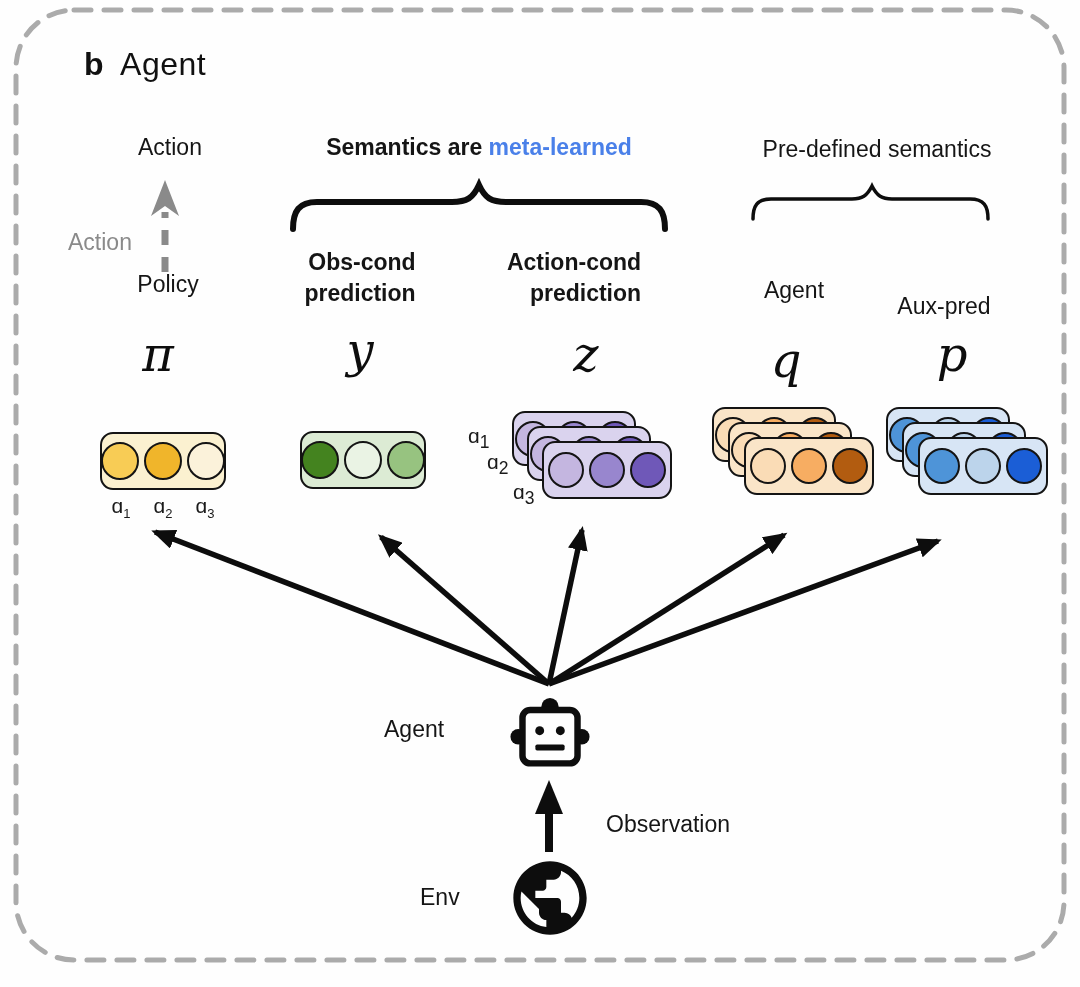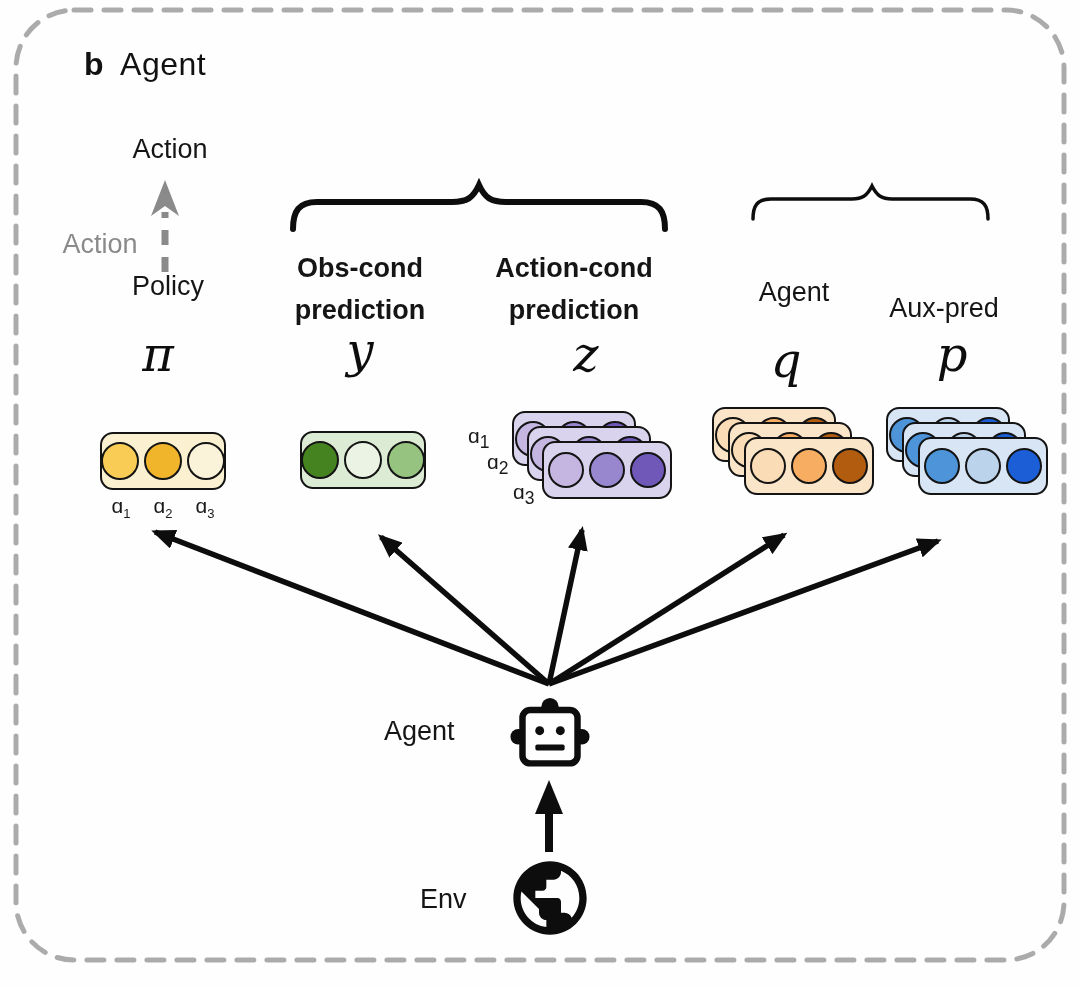--- a/index.html
+++ b/index.html
@@ -3,24 +3,24 @@
 <meta charset="utf-8">
 <style>
   html,body{margin:0;padding:0;background:#ffffff;}
   #canvas{
     position:relative;width:1080px;height:987px;background:#fefefe;
     font-family:"Liberation Sans",sans-serif;color:#111;overflow:hidden;
   }
   svg.overlay{position:absolute;left:0;top:0;pointer-events:none;}
   .txt{position:absolute;white-space:nowrap;}
   .ctr{transform:translateX(-50%);text-align:center;}
-  .lbl{font-size:27px;color:#151515;}
+  .lbl{font-size:23px;color:#151515;}
   .bold{font-weight:bold;}
   .gray{color:#8a8a8a;}
-  .heading2{line-height:42px;white-space:pre-line;}
+  .heading2{line-height:31px;white-space:pre-line;text-align:right;}
   .math{font-family:"DejaVu Serif",serif;font-style:italic;font-size:48px;color:#0d0d0d;}
   .capsule{
     position:absolute;border:2.5px solid #141414;border-radius:13px;
     display:flex;align-items:center;justify-content:center;gap:5px;
     box-sizing:border-box;
   }
   .circ{
     width:38px;height:38px;border-radius:50%;
     border:2.3px solid #141414;box-sizing:border-box;flex:0 0 auto;
   }
@@ -45,27 +45,32 @@
 
   <div class="txt panel-title" style="left:84px;top:46px;">
     <span class="idx">b</span><span>Agent</span>
   </div>
 
   <div class="txt ctr lbl" style="left:170px;top:134px;">Action</div>
   <div class="txt ctr lbl gray" style="left:100px;top:229px;">Action</div>
   <div class="txt ctr lbl" style="left:168px;top:271px;">Policy</div>
   <div class="txt ctr math" style="left:158px;top:326px;">π</div>
 
+  <div class="txt ctr lbl bold" style="left:479px;top:134px;">
+    <span>Semantics are</span>
+    <span style="color: rgb(74, 128, 233);">meta-learned</span>
+  </div>
   <div class="txt ctr lbl bold heading2" style="left:360px;top:247px;">Obs-cond
 prediction</div>
   <div class="txt ctr lbl bold heading2" style="left:574px;top:247px;">Action-cond
 prediction</div>
   <div class="txt ctr math" style="left:360px;top:322px;">y</div>
   <div class="txt ctr math" style="left:586px;top:326px;">z</div>
 
+  <div class="txt ctr lbl" style="left:877px;top:136px;">Pre-defined semantics</div>
   <div class="txt ctr lbl" style="left:794px;top:277px;">Agent</div>
   <div class="txt ctr lbl" style="left:944px;top:293px;">Aux-pred</div>
   <div class="txt ctr math" style="left:786px;top:332px;">q</div>
   <div class="txt ctr math" style="left:952px;top:326px;">p</div>
 
   <svg class="overlay" width="1080" height="987">
     <path d="M 293 229 C 293 211, 299 202, 317 202 L 452 202 C 467 202, 473 198, 479 185 C 485 198, 491 202, 506 202 L 641 202 C 659 202, 665 211, 665 229" fill="none" stroke="#0d0d0d" stroke-width="6" stroke-linecap="round"></path>
     <path d="M 753 219 C 753 206, 757 199, 771 199 L 852 199 C 862 199, 867 196, 872 186 C 877 196, 882 199, 892 199 L 970 199 C 984 199, 988 206, 988 219" fill="none" stroke="#0d0d0d" stroke-width="3.5" stroke-linecap="round"></path>
   </svg>
 
@@ -165,19 +170,20 @@
     <rect x="18" y="21" width="64" height="62" rx="9" fill="#fefefe" stroke="#0d0d0d" stroke-width="7.5"></rect>
     <circle cx="38" cy="45" r="5.2" fill="#0d0d0d"></circle>
     <circle cx="62" cy="45" r="5.2" fill="#0d0d0d"></circle>
     <rect x="33" y="61" width="34" height="7" rx="2" fill="#0d0d0d"></rect>
   </svg>
 
   <svg class="overlay" width="1080" height="987">
     <line x1="549" y1="852" x2="549" y2="802" stroke="#0d0d0d" stroke-width="8"></line>
     <path d="M 549 780 L 535 814 L 563 814 Z" fill="#0d0d0d"></path>
   </svg>
+  <div class="txt lbl" style="left:606px;top:811px;">Observation</div>
 
   <div class="txt lbl" style="left:420px;top:884px;">Env</div>
   <svg class="overlay" style="left:506px;top:854px;" width="88" height="88" viewBox="0 0 24 24">
     <path fill="#0d0d0d" d="M12 2C6.48 2 2 6.48 2 12s4.48 10 10 10 10-4.48 10-10S17.52 2 12 2zm-1 17.93c-3.95-.49-7-3.85-7-7.93 0-.62.08-1.21.21-1.79L9 15v1c0 1.1.9 2 2 2v1.93zm6.9-2.54c-.26-.81-1-1.39-1.9-1.39h-1v-3c0-.55-.45-1-1-1H8v-2h2c.55 0 1-.45 1-1V7h2c1.1 0 2-.9 2-2v-.41c2.93 1.19 5 4.06 5 7.41 0 2.08-.8 3.97-2.1 5.39z"></path>
   </svg>
 
 </div>
 
 </body></html>

